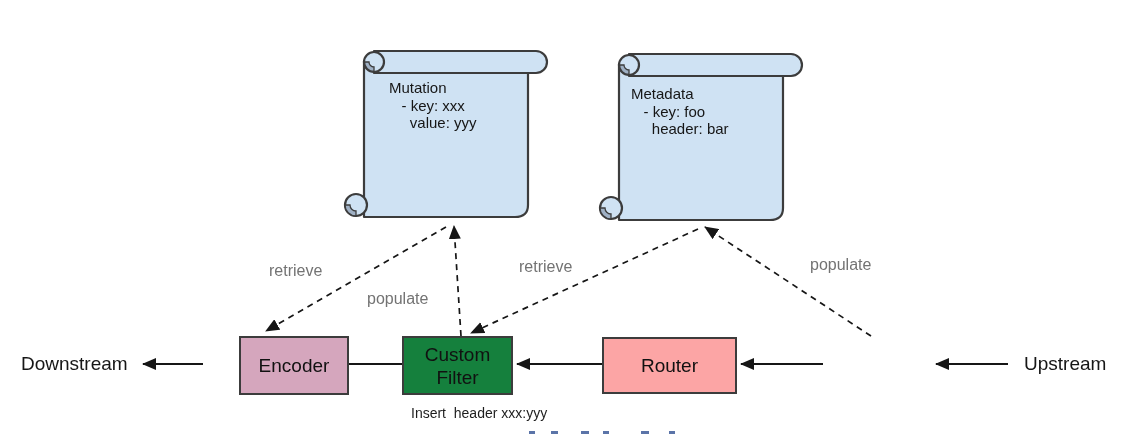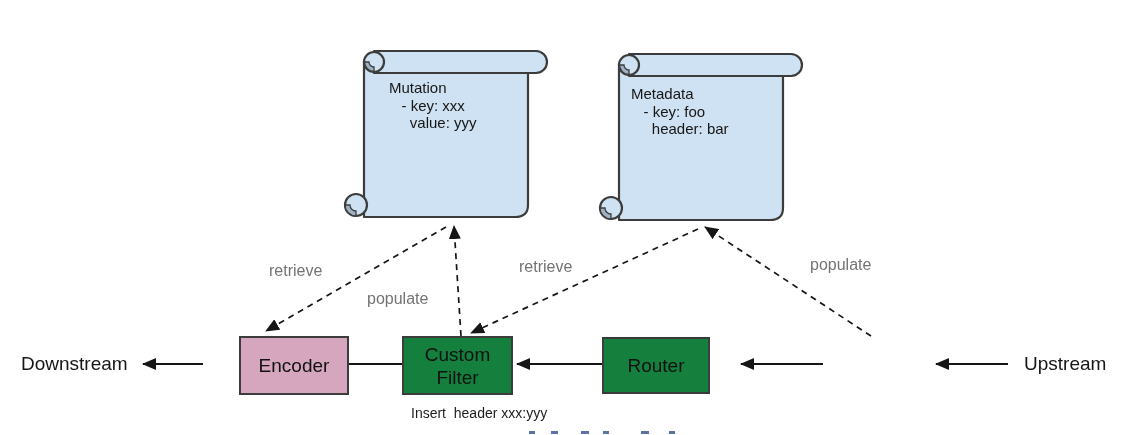--- a/index.html
+++ b/index.html
@@ -70,21 +70,21 @@
    - key: foo
      header: bar</div>
   </div>
 
   <div class="node" style="left: 202px; top: 336px; width: 110px; height: 59px; background-color: rgb(213, 166, 189); margin-left: 37px;">
     <span>Encoder</span>
   </div>
   <div class="node" style="left: 402px; top: 336px; width: 111px; height: 59px; background-color: #15803d; text-align: center;">
     <span>Custom Filter</span>
   </div>
-  <div class="node" style="left: 602px; top: 337px; width: 108px; height: 57px; background-color: #15803d; align-items: center;">
+  <div class="node" style="left: 602px; top: 337px; width: 135px; height: 57px; background-color: #fca5a5; align-items: center;">
     <span>Router</span>
   </div>
 
   <div class="endpoint" style="left:10px;top:353px;margin-left:11px;">Downstream</div>
   <div class="endpoint" style="left:1024px;top:353px;">Upstream</div>
 
   <div class="edge-label" style="left:269px;top:262px;">retrieve</div>
   <div class="edge-label" style="left:367px;top:290px;">populate</div>
   <div class="edge-label" style="left:519px;top:258px;">retrieve</div>
   <div class="edge-label" style="left:810px;top:256px;">populate</div>

